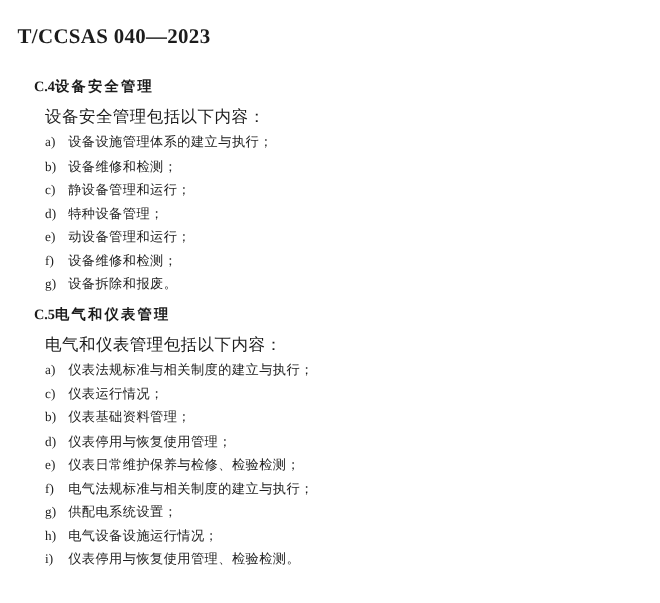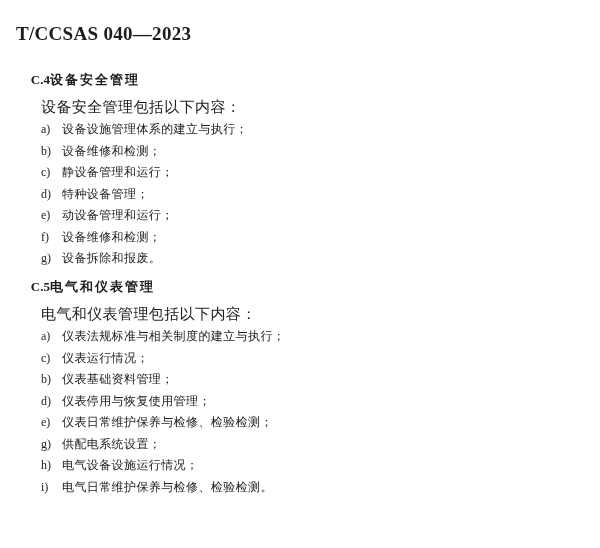--- a/index.html
+++ b/index.html
@@ -134,23 +134,26 @@
     <div class="row">
       <span class="li-label">b)</span><span class="li-text">仪表基础资料管理；</span>
     </div>
     <div class="row">
       <span class="li-label">d)</span><span class="li-text">仪表停用与恢复使用管理；</span>
     </div>
     <div class="row">
       <span class="li-label">e)</span><span class="li-text">仪表日常维护保养与检修、检验检测；</span>
     </div>
     <div class="row">
+      <span class="li-label">f)</span><span class="li-text">电气法规标准与相关制度的建立与执行；</span>
+    </div>
+    <div class="row">
       <span class="li-label">g)</span><span class="li-text">供配电系统设置；</span>
     </div>
     <div class="row">
       <span class="li-label">h)</span><span class="li-text">电气设备设施运行情况；</span>
     </div>
     <div class="row">
-      <span class="li-label">i)</span><span class="li-text">电气日常维护保养与检修、检验检测。</span>
+      <span class="li-label">i)</span><span class="li-text">仪表停用与恢复使用管理、检验检测。</span>
     </div>
   </div>
 
 </div>
 
 </body></html>

